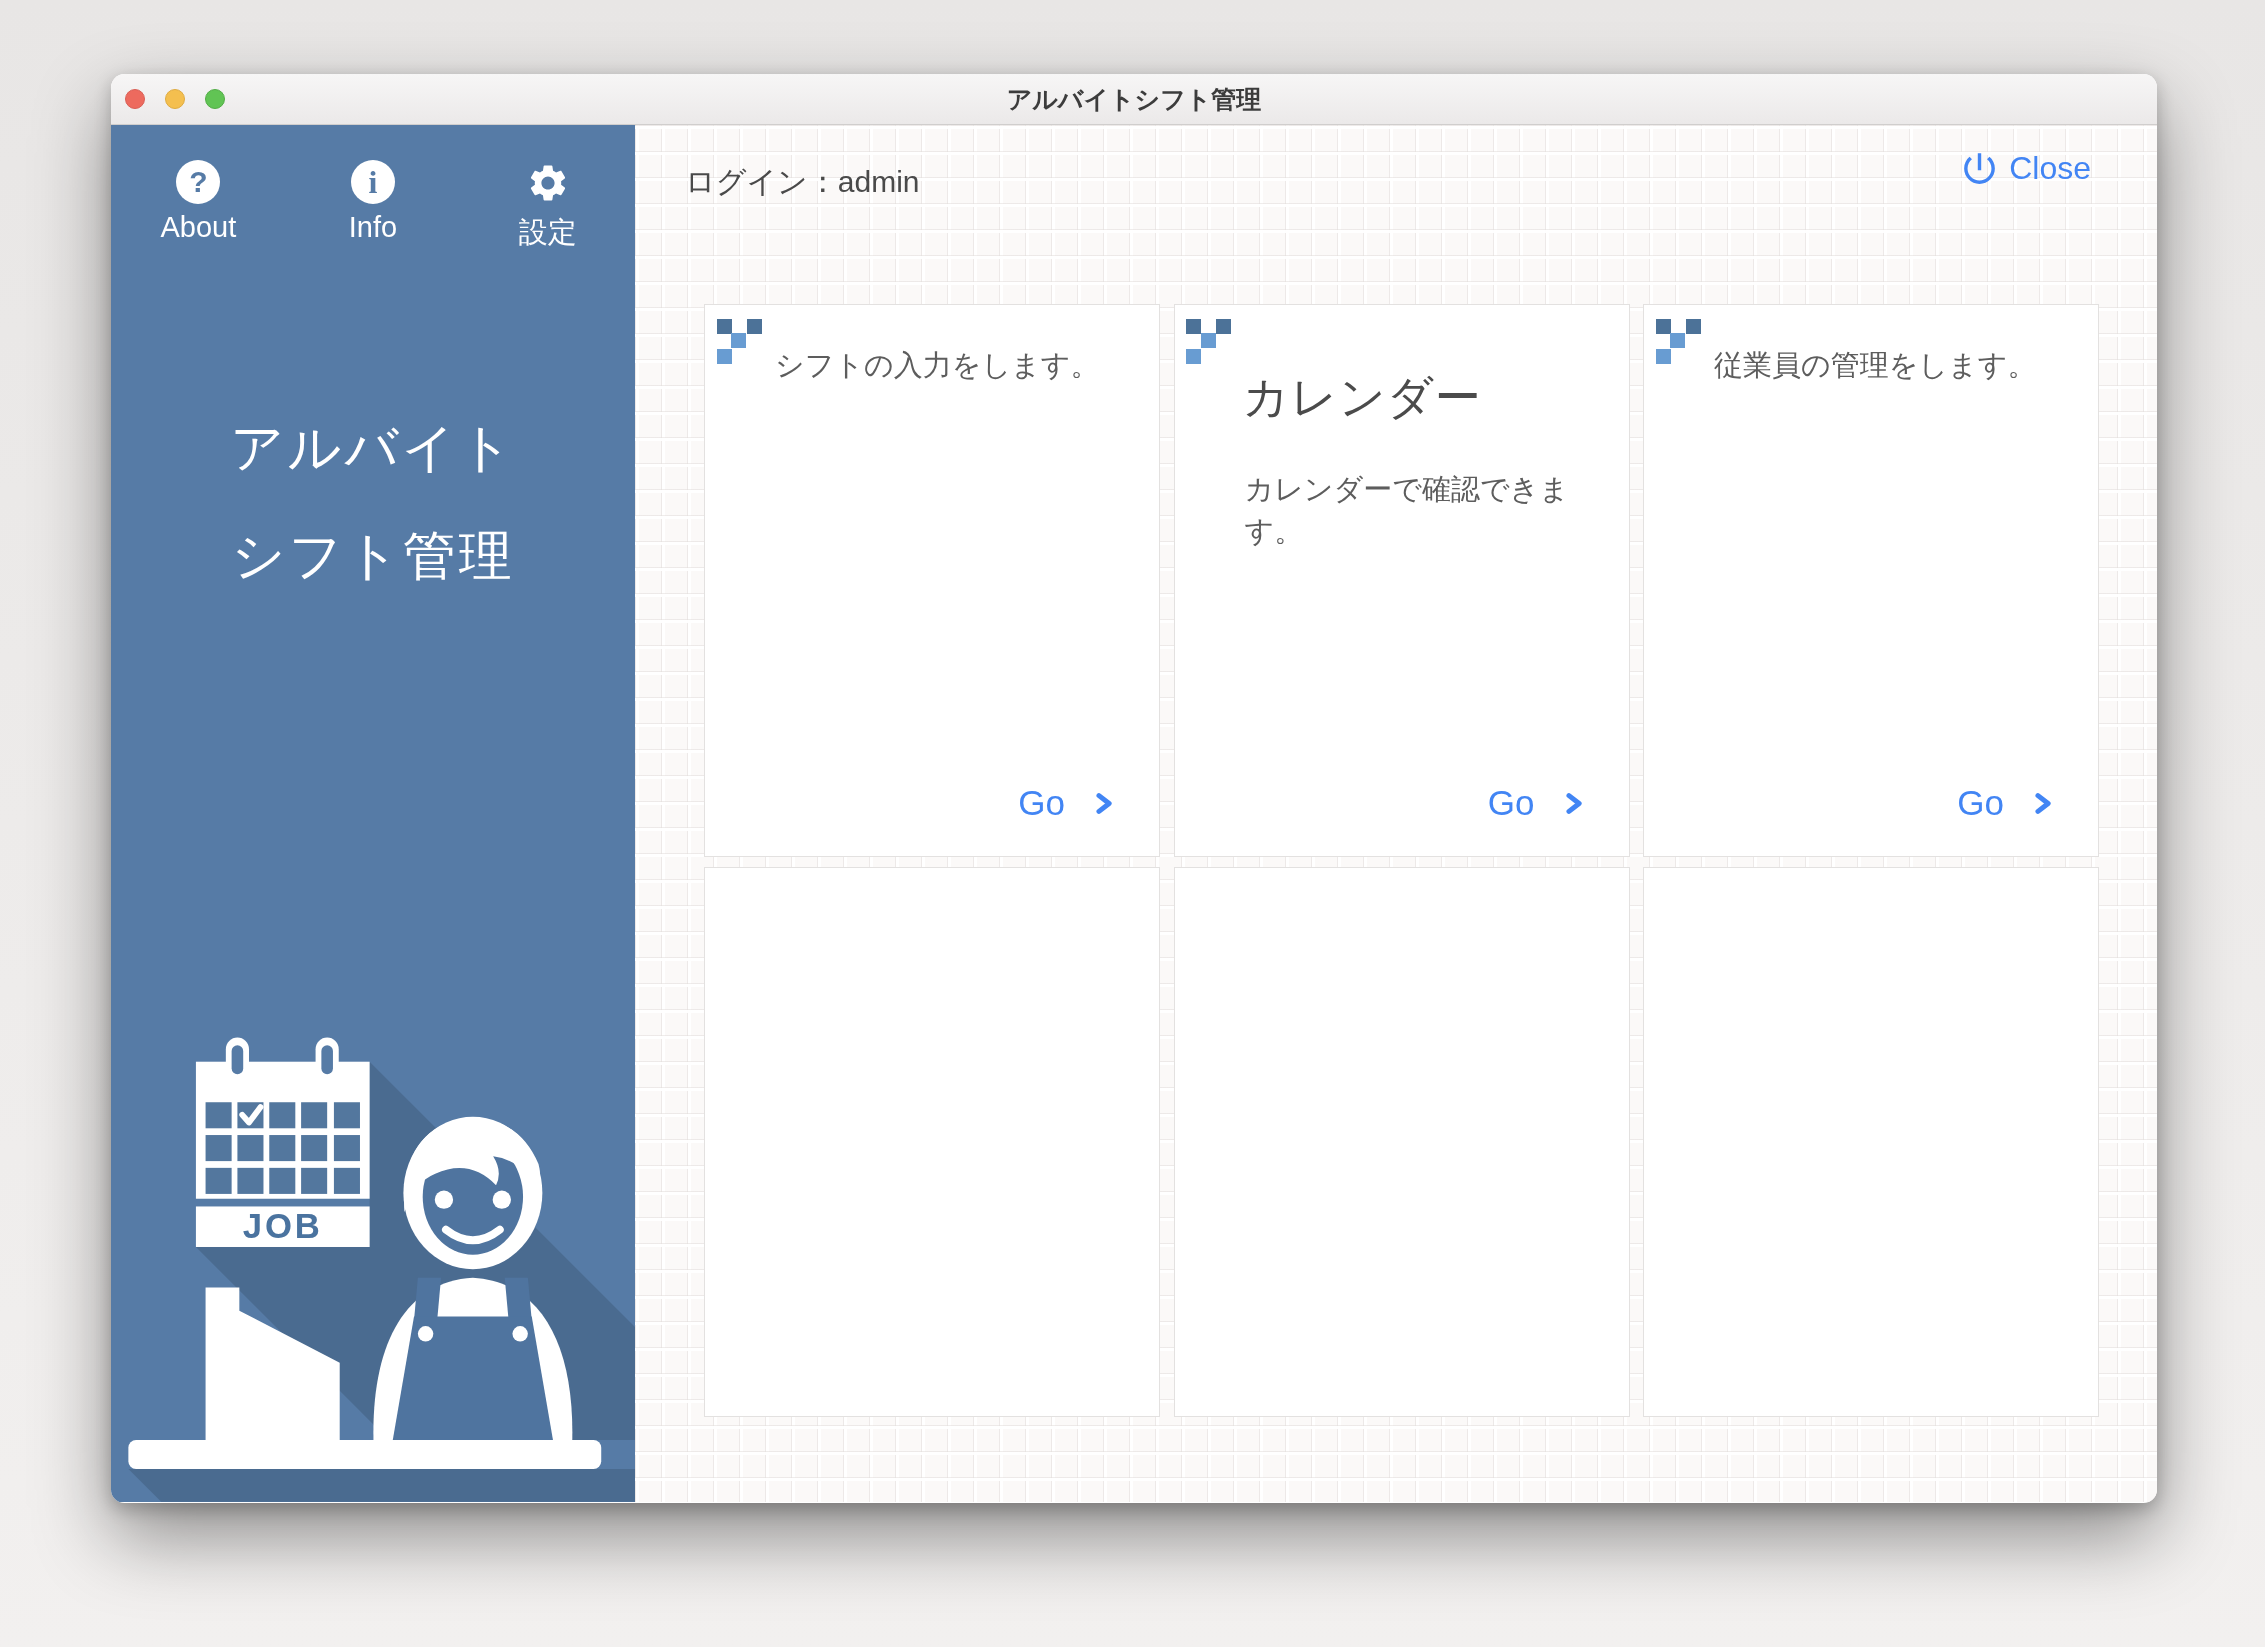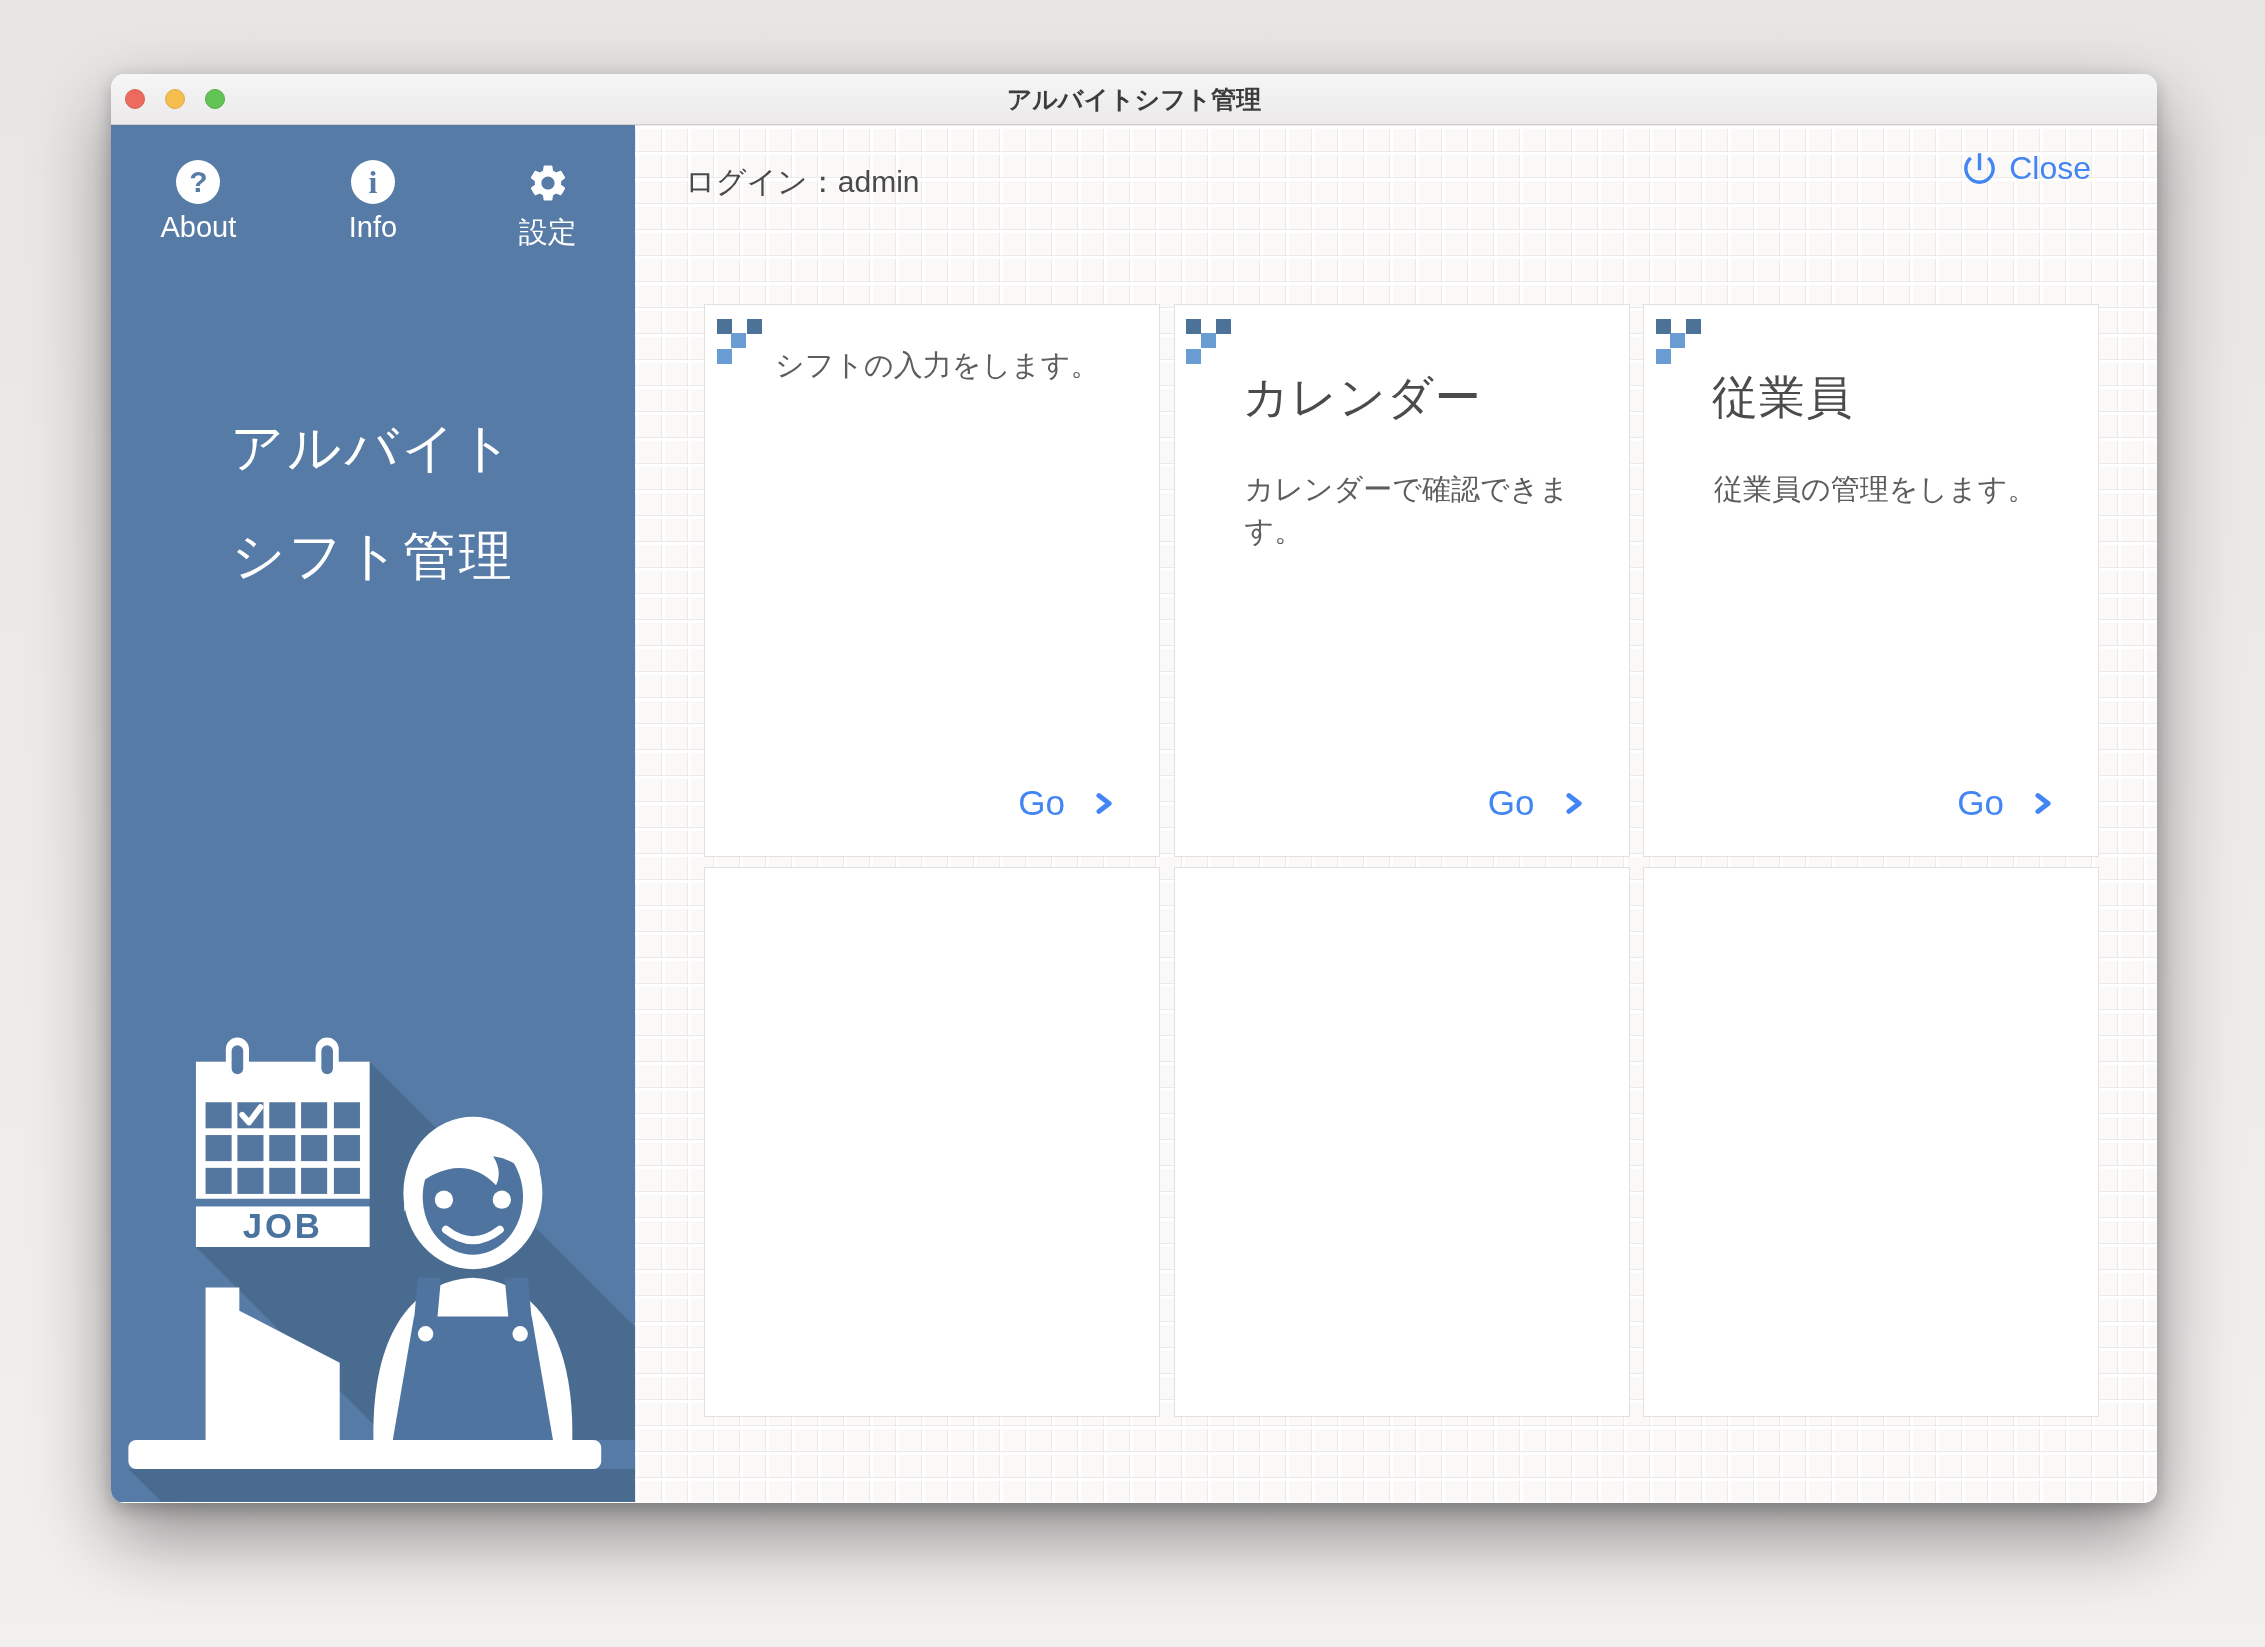--- a/index.html
+++ b/index.html
@@ -205,21 +205,20 @@
           </div>
         </div>
 
         <div class="card">
           <div class="corner">
               <span class="d1"></span>
               <span class="d2"></span>
               <span class="l1"></span>
               <span class="l2"></span>
             </div>
-          <div class="card-title">従業員</div>
           <div class="card-desc">従業員の管理をします。</div>
           <div class="go-link">
             <span>Go</span>
             <svg width="27" height="35" viewBox="0 0 24 24">
               <polyline points="8,5 17,12 8,19" fill="none" stroke="#4285F4" stroke-width="4.5" stroke-linecap="round" stroke-linejoin="round"></polyline>
             </svg>
           </div>
         </div>
 
         <div class="card"></div>

